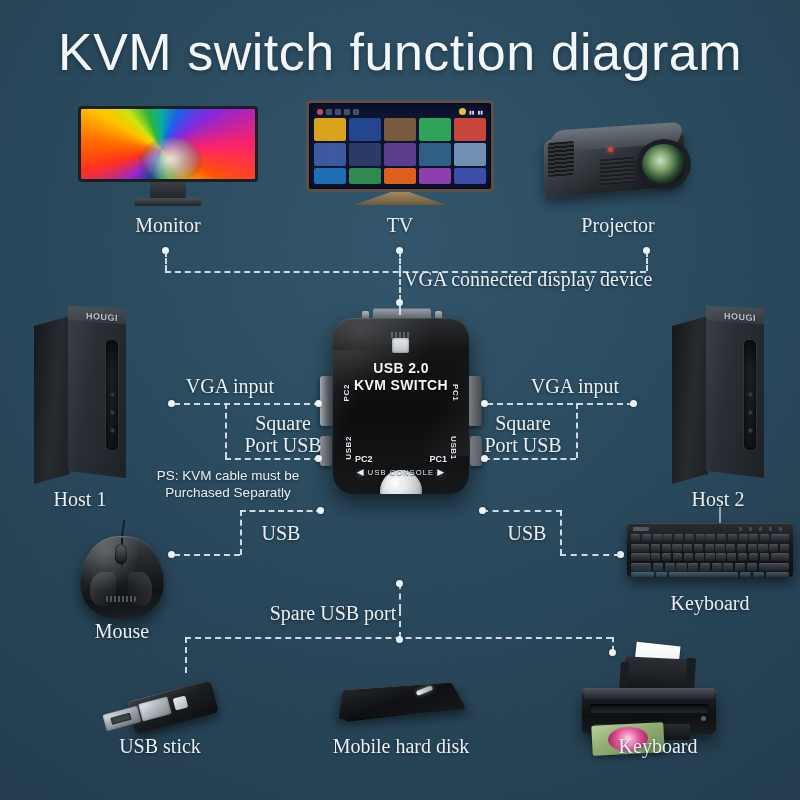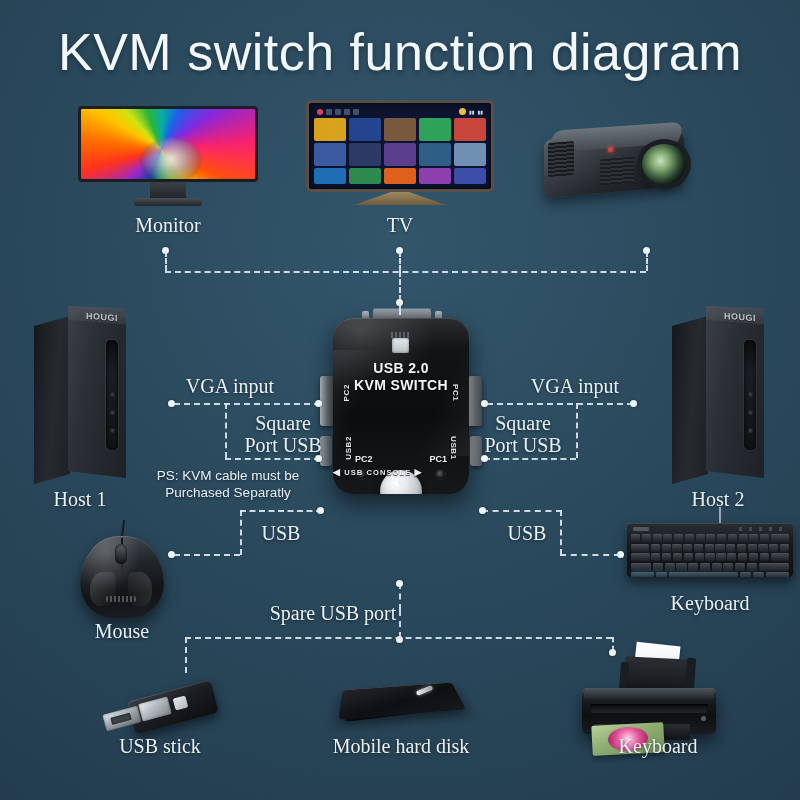--- a/index.html
+++ b/index.html
@@ -255,22 +255,22 @@
     background:radial-gradient(circle at 35% 30%, #5d666e, #1a1d20 70%);
     box-shadow:inset 0 0 3px rgba(0,0,0,.9), 0 0 0 1px rgba(255,255,255,.07);
   }
   .kvm-knob{
     position:absolute; left:47px; top:152px; width:42px; height:42px; border-radius:50%;
     background:
       radial-gradient(circle at 38% 30%, #ffffff 0%, #e3e7ea 30%, #b9bfc4 62%, #8e959b 85%, #6f767c 100%);
     box-shadow:0 3px 7px rgba(0,0,0,.6), inset 0 -2px 4px rgba(0,0,0,.25);
   }
   .kvm-console{
-    position:absolute; left:0; right:0; bottom:17px; text-align:left;
-    font-size:7.5px; font-weight:bold; letter-spacing:1.1px; color:#e9eef2;
+    position:absolute; left:0; right:0; bottom:17px; text-align:center;
+    font-size:7.5px; font-weight:normal; letter-spacing:1.1px; color:#e9eef2;
     text-shadow:0 1px 1px rgba(0,0,0,.8);
   }
   .kvm-console .ar{ font-size:9px; }
   .kvm-dn{
     position:absolute; left:0; right:0; bottom:5px; text-align:center;
     font-size:10px; color:#e9eef2;
   }
 
   
   #mouse{ left:66px; top:528px; width:112px; height:92px; }
@@ -509,29 +509,31 @@
   <div class="cap" style="left:306px; top:214px; width:188px;">TV</div>
 
   <div class="abs" id="projector">
     <div class="pj-body"></div>
     <div class="pj-top"></div>
     <div class="pj-vent"></div>
     <div class="pj-grill"></div>
     <div class="pj-led"></div>
     <div class="pj-lens"></div>
   </div>
+  <div class="cap" style="left:534px; top:214px; width:168px;">Projector</div>
 
   <div class="dot" style="left:162px; top:247px;"></div>
   <div class="dot" style="left:396px; top:247px;"></div>
   <div class="dot" style="left:643px; top:247px;"></div>
   <div class="dash-v" style="left:165px; top:251px; height:20px;"></div>
   <div class="dash-v" style="left:399px; top:251px; height:20px;"></div>
   <div class="dash-v" style="left:646px; top:251px; height:20px;"></div>
   <div class="dash-h" style="left:165px; top:271px; width:481px;"></div>
   <div class="dash-v" style="left:399px; top:271px; height:30px;"></div>
+  <div class="cap" style="left:404px; top:268px; width:250px; text-align:left;">VGA connected display device</div>
   <div class="dot" style="left:396px; top:299px;"></div>
 
   <div class="tower" style="left:34px; top:306px;">
     <div class="tw-left"></div>
     <div class="tw-right"></div>
     <div class="tw-bevel"></div>
     <div class="tw-logo">HOUGI</div>
     <div class="tw-strip">
       <i style="top:52px"></i>
         <i style="top:70px"></i>

